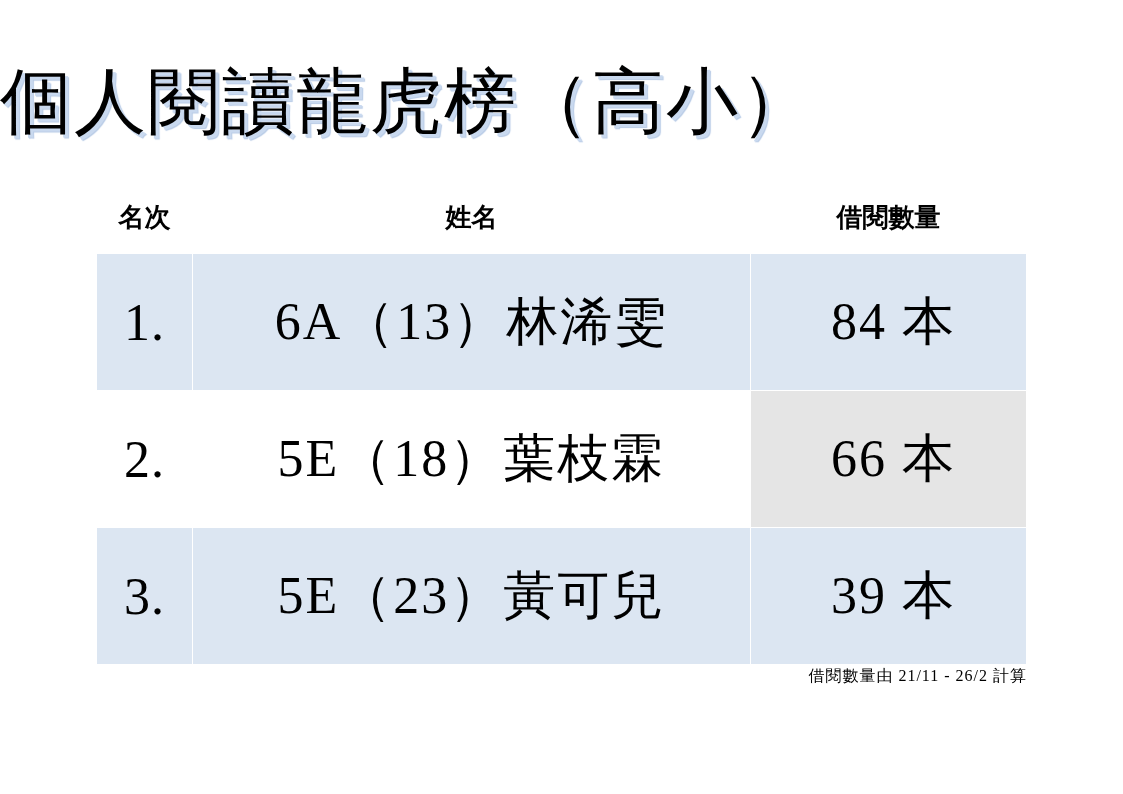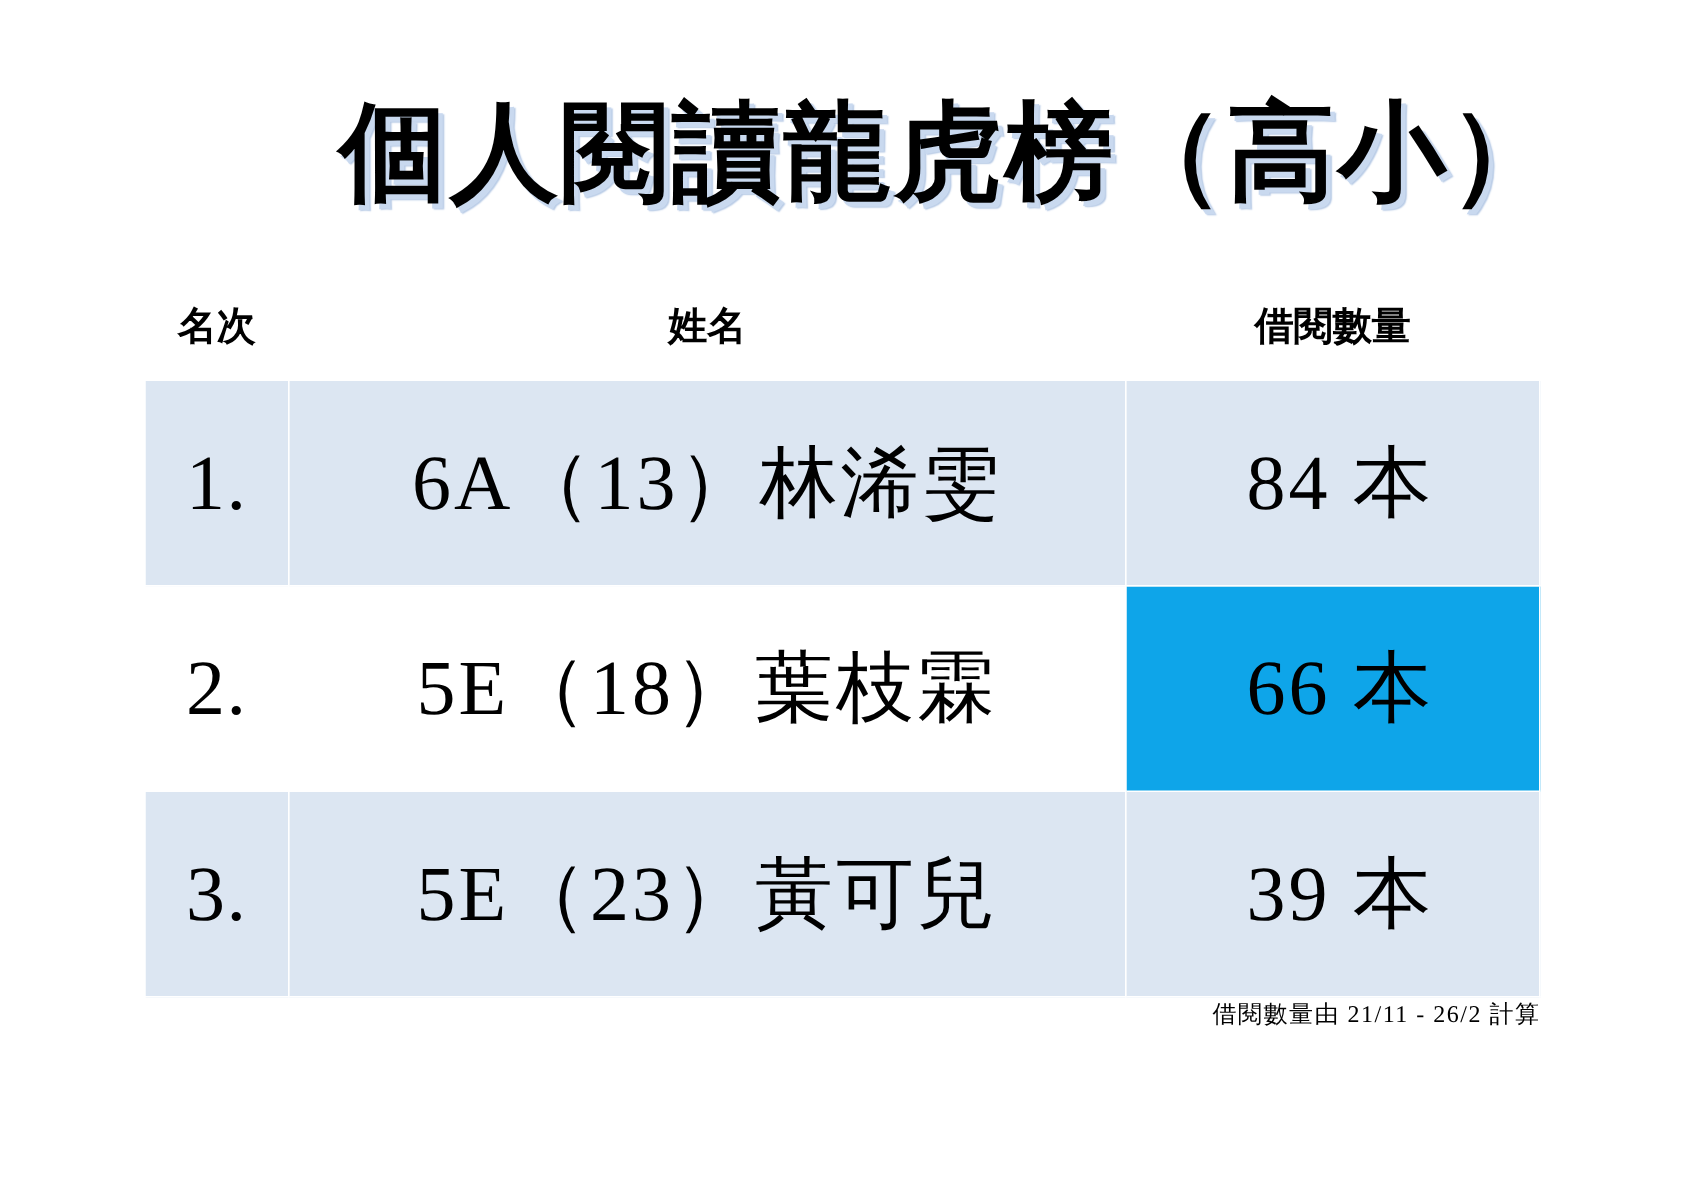--- a/index.html
+++ b/index.html
@@ -17,23 +17,23 @@
     position: relative;
     width: 1123px;
     height: 794px;
     box-sizing: border-box;
   }
   .title {
     position: absolute;
     top: 62px;
     left: 0;
     width: 1040px;
-    text-align: right;
+    text-align: left;
     font-family: "DejaVu Sans", sans-serif;
-    font-weight: bold;
+    font-weight: normal;
     font-size: 72px;
     line-height: 1.1;
     letter-spacing: 2px;
     color: #000000;
     text-shadow: 3px 3px 0 #c9d9ef, 4px 4px 1px #b8cbe6;
     white-space: nowrap;
   }
   .table-wrap {
     position: absolute;
     top: 196px;
@@ -67,21 +67,21 @@
     border: 1px solid #ffffff;
     font-family: "Liberation Serif", serif;
   }
   table.rank-table tbody tr.shade td {
     background: #dce6f2;
   }
   table.rank-table tbody tr.plain td {
     background: #ffffff;
   }
   table.rank-table tbody tr.plain td.count-cell {
-    background: #0ea5e9;
+    background: #e5e5e5;
   }
   td.rank-cell {
     font-size: 50px;
     letter-spacing: 1px;
   }
   td.name-cell {
     font-size: 50px;
     letter-spacing: 2px;
     white-space: nowrap;
   }

